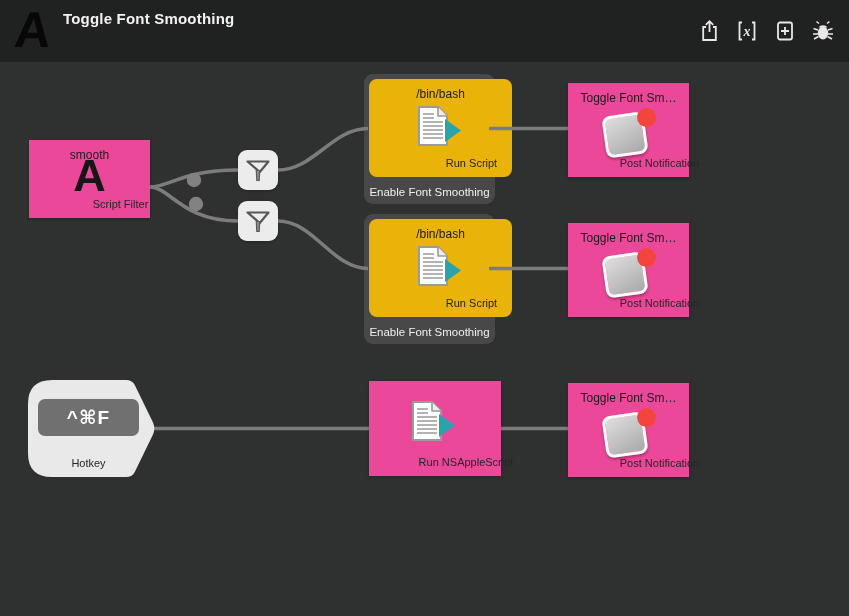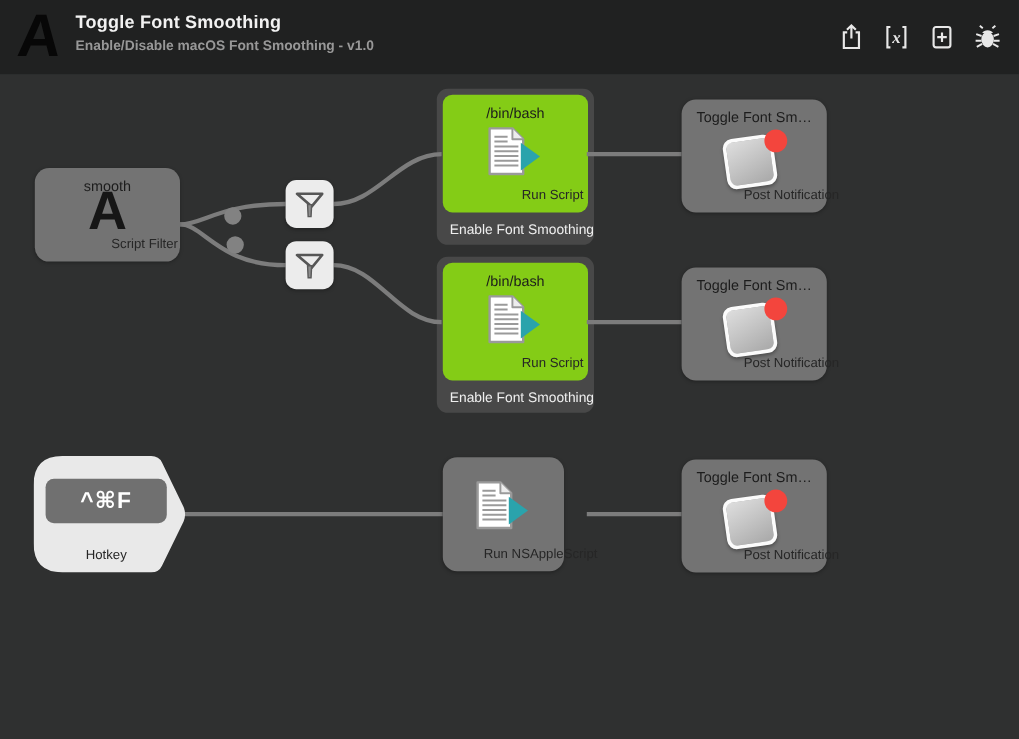--- a/index.html
+++ b/index.html
@@ -15,26 +15,26 @@
   .h-title { position:absolute; left:63px; top:10px; font-size:15px; font-weight:700; color:#f2f2f2; letter-spacing:.2px;text-align:center; }
   .h-sub { position:absolute; left:63px; top:33px; font-size:11.5px; font-weight:700; color:#989898; }
   .toolbar { position:absolute; right:13px; top:16px; display:flex; gap:12px; }
   .tool { width:26px; height:30px; display:flex; align-items:center; justify-content:center; cursor:pointer; }
 
   
   .canvas { position:absolute; top:62px; left:0; width:849px; height:554px; background:#2f3030; }
   .conn-layer { position:absolute; top:0; left:0; z-index:2; pointer-events:none; }
 
   .group { position:absolute; background:#484848; border-radius:9px; z-index:1; }
-  .group .caption { position:absolute; left:0; bottom:6px; width:100%; text-align:right;
+  .group .caption { position:absolute; left:0; bottom:6px; width:100%; text-align:center;
                     font-size:11.5px; color:#efefef; }
-  .inner-node { position:absolute; left:5px; top:5px; width:121px; height:98px;
-                background:#84cc16; border-radius:8px; }
-
-  .node { position:absolute; background:#737373; border-radius:12px; z-index:3;
+  .inner-node { position:absolute; left:5px; top:5px; width:143px; height:98px;
+                background:#eab308; border-radius:8px; }
+
+  .node { position:absolute; background:#ec4899; border-radius:0; z-index:3;
           box-shadow:0 1px 3px rgba(0,0,0,.25); }
   .n-title { position:absolute; top:8px; left:0; width:100%; text-align:center;
              font-size:12px; color:#1c1c1c; white-space:nowrap; }
   .n-label { position:absolute; bottom:8px; left:0; width:100%; text-align:center;
              font-size:11px; color:#262626; white-space:nowrap;margin-left:31px; }
 
   .glyph-a { position:absolute; top:50%; left:50%; transform:translate(-50%,-56%);
              font-size:45px; font-weight:900; color:#161616; }
 
   .filter-node { width:40px; height:40px; border-radius:9px; background:#ececec; z-index:3;
@@ -59,21 +59,20 @@
                   font-size:11px; color:#262626; }
 </style>
 </head>
 <body>
 
 <div class="app">
 
   <div class="header">
     <div class="logo">A</div>
     <div class="h-title">Toggle Font Smoothing</div>
-    <div class="h-sub">Enable/Disable macOS Font Smoothing - v1.0</div>
 
     <div class="toolbar">
       <div class="tool">
         <svg width="21" height="24" viewBox="0 0 21 24">
           <path d="M7,8 H4.2 V21 H16.8 V8 H14" fill="none" stroke="#e8e8e8" stroke-width="1.8"></path>
           <path d="M10.5,13 V2.6 M6.8,5.8 L10.5,2.2 L14.2,5.8" fill="none" stroke="#e8e8e8" stroke-width="1.8"></path>
         </svg>
       </div>
       <div class="tool">
         <svg width="22" height="24" viewBox="0 0 22 24">
@@ -195,21 +194,21 @@
     </div>
 
     <div class="hotkey">
       <svg width="128" height="97" viewBox="0 0 128 97">
         <path d="M24,0 H98 Q104.5,0 107,5.5 L125,42.5 Q127.5,48.5 125,54.5 L107,91.5 Q104.5,97 98,97 H24 Q0,97 0,73 V24 Q0,0 24,0 Z" fill="#e9e9e9"></path>
       </svg>
       <div class="hotkey-badge">^⌘F</div>
       <div class="hotkey-label">Hotkey</div>
     </div>
 
-    <div class="node" style="left:369px; top:319px; width:101px; height:95px;">
+    <div class="node" style="left:369px; top:319px; width:132px; height:95px;">
       <div class="doc-icon" style="top:18px">
         <svg width="50" height="44" viewBox="0 0 50 44">
           <path d="M5,3 H24 L33,12 V41 H5 Z" fill="#ffffff" stroke="#9a9a9a" stroke-width="2" stroke-linejoin="round"></path>
           <path d="M24,3 V12 H33" fill="#ededed" stroke="#9a9a9a" stroke-width="1.6" stroke-linejoin="round"></path>
           <path d="M9,10 H20 M9,14 H20 M9,18 H29 M9,22 H29 M9,26 H29 M9,30 H29 M9,34 H29" stroke="#9a9a9a" stroke-width="1.7"></path>
           <path d="M31,15 L47,26.5 L31,38 Z" fill="#2aa3ac"></path>
         </svg>
       </div>
       <div class="n-label">Run NSAppleScript</div>
     </div>

